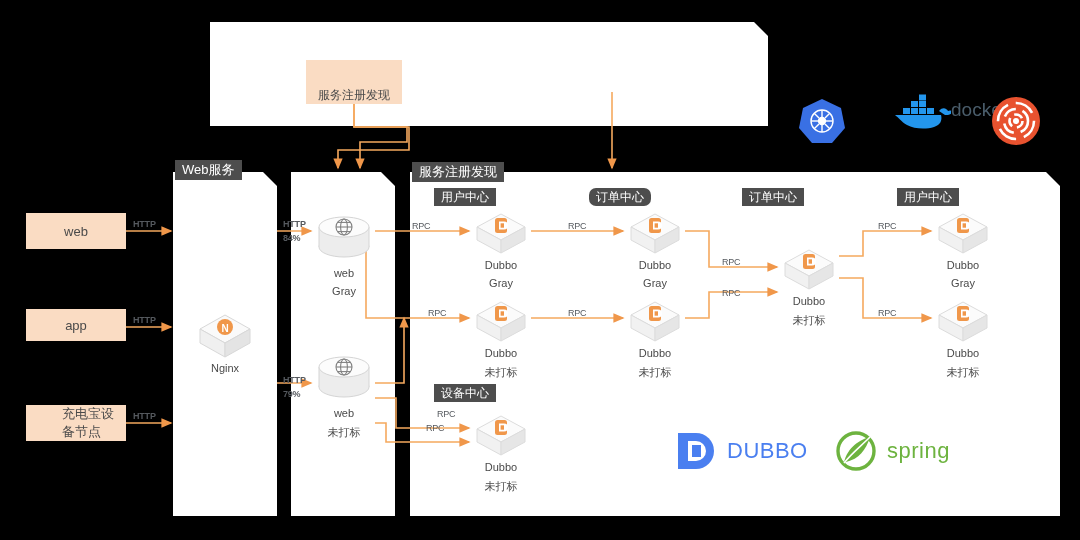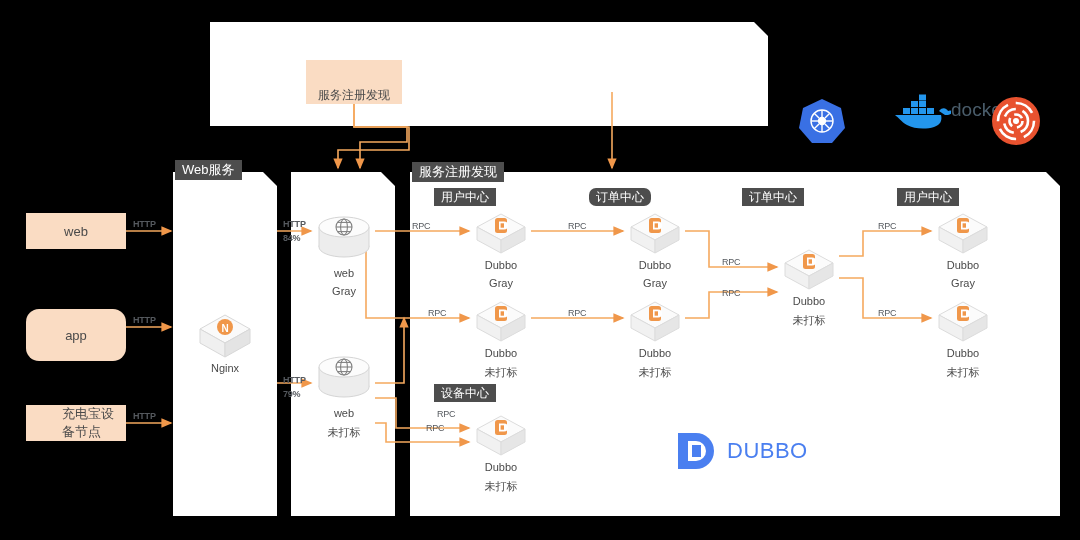--- a/index.html
+++ b/index.html
@@ -165,21 +165,21 @@
         <circle cx="25" cy="25" r="12" stroke-dasharray="14 7"></circle>
         <circle cx="25" cy="25" r="6.5" stroke-dasharray="9 5"></circle>
       </g>
       <circle cx="25" cy="25" r="3" fill="#ffffff"></circle>
     </svg>
   </div>
 
   <div class="client-box" style="left:26px; top:213px; width:100px; height:36px;">
     <span>web</span>
   </div>
-  <div class="client-box" style="left:26px; top:309px; width:100px; height:52px;border-radius:13px;">
+  <div class="client-box" style="left:26px; top:309px; width:100px; height:32px;">
     <span>app</span>
   </div>
   <div class="client-box" style="left:26px; top:405px; width:100px; height:36px;padding-left:36px;">
     <span>充电宝设备节点</span>
   </div>
 
   <div class="node" style="left:195px; top:312px; width:60px; height:60px;">
     <svg width="60" height="48" viewBox="0 0 60 48">
       <polygon points="30,3 55,17 30,31 5,17" fill="#fafafa" stroke="#d8d8d8" stroke-width="1"></polygon>
       <polygon points="5,17 30,31 30,45 5,31" fill="#f0f0f0" stroke="#d8d8d8" stroke-width="1"></polygon>
@@ -340,20 +340,28 @@
 
   <div class="logo-row" style="left:675px; top:430px;">
     <svg width="42" height="42" viewBox="0 0 42 42">
       <path d="M3 3 h18 a18 18 0 0 1 0 36 h-18 z" fill="#4a7ff0"></path>
       <path d="M13 11 h8 a10 10 0 0 1 0 20 h-8 z" fill="#ffffff"></path>
       <rect x="17" y="15" width="9" height="12" fill="#4a7ff0"></rect>
     </svg>
     <span class="logo-text" style="color:#4a7ff0; margin-left:10px;">DUBBO</span>
   </div>
 
+  <div class="logo-row" style="left:835px; top:430px;">
+    <svg width="42" height="42" viewBox="0 0 42 42">
+      <circle cx="21" cy="21" r="18" fill="none" stroke="#6db33f" stroke-width="3.4"></circle>
+      <path d="M9 33 C12 17, 26 9, 35 7 C31 20, 24 29, 11 32 Z" fill="#6db33f"></path>
+      <path d="M9 33 C16 24, 26 16, 35 7" fill="none" stroke="#ffffff" stroke-width="1.6"></path>
+    </svg>
+    <span class="logo-text" style="color:#6db33f; margin-left:10px;">spring</span>
+  </div>
 
   <svg class="wires">
     <defs>
       <marker id="ah" markerWidth="7" markerHeight="7" refX="6" refY="3.5" orient="auto">
         <polygon points="0,0.6 7,3.5 0,6.4" fill="#f0974a"></polygon>
       </marker>
     </defs>
     <g stroke="#f5a95e" stroke-width="1.6" fill="none" marker-end="url(#ah)">
 
       <path d="M126,231 H171"></path>

